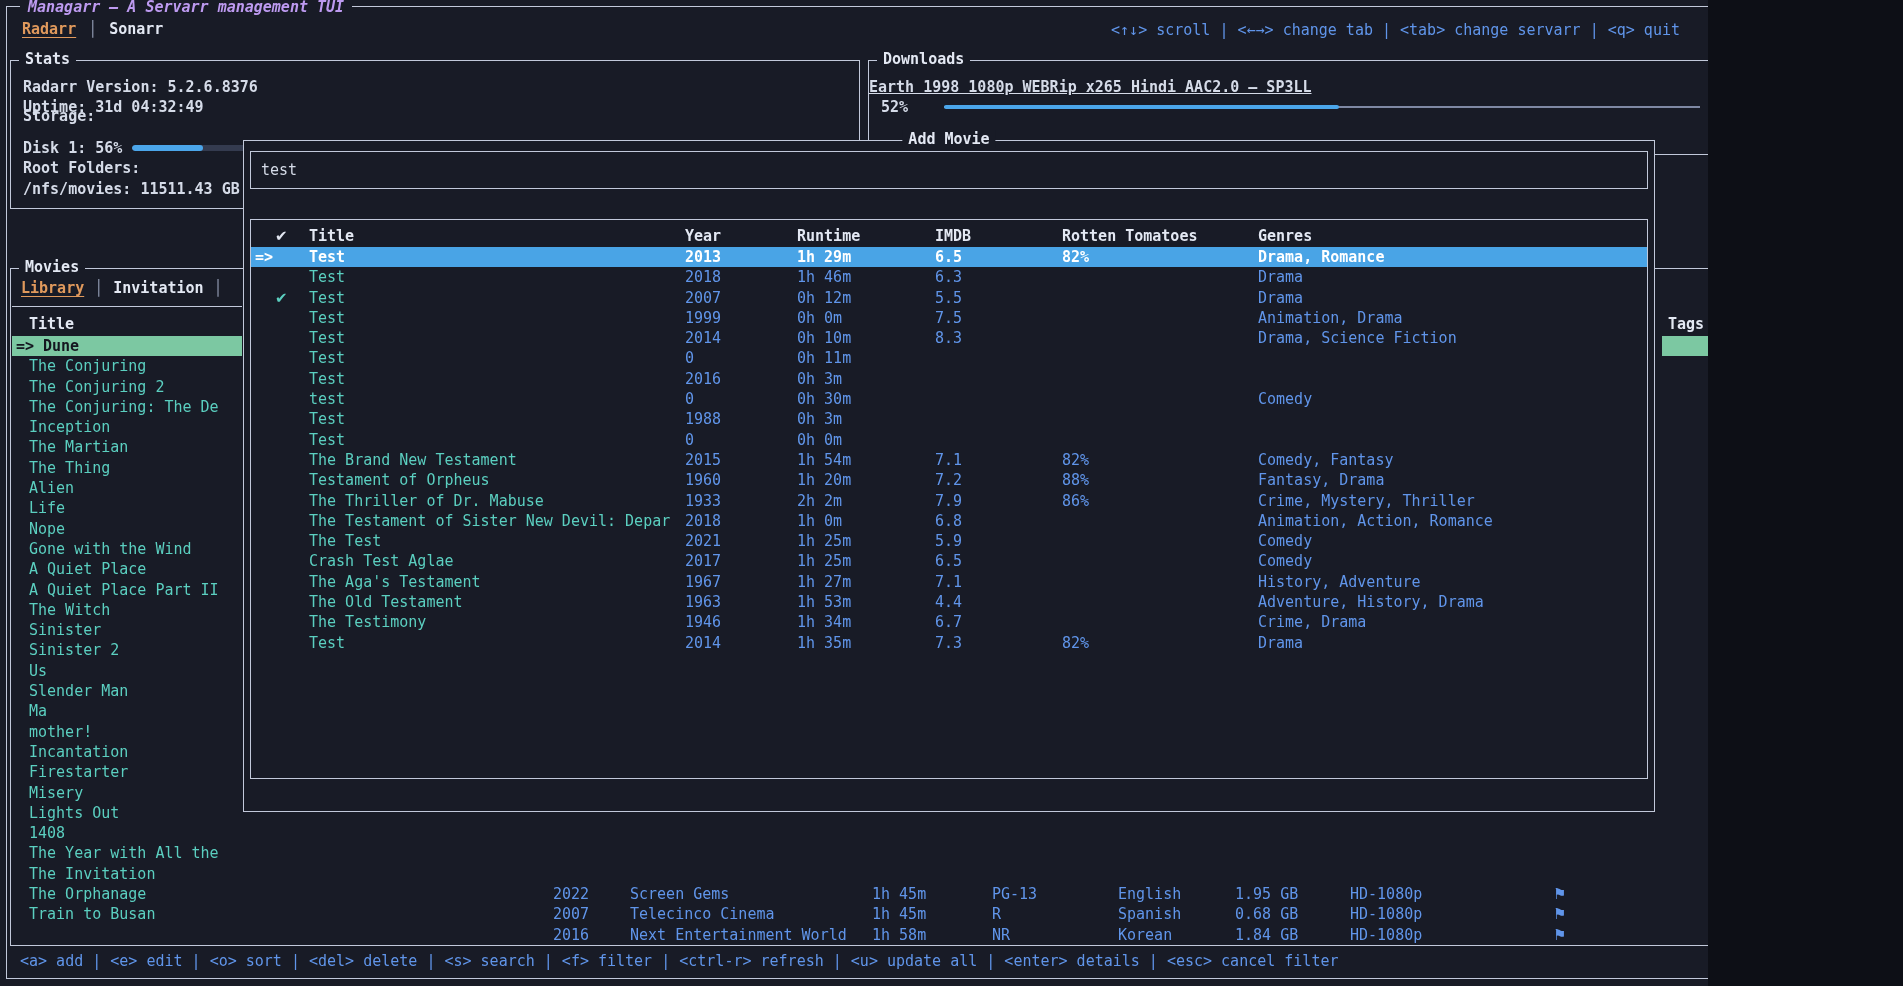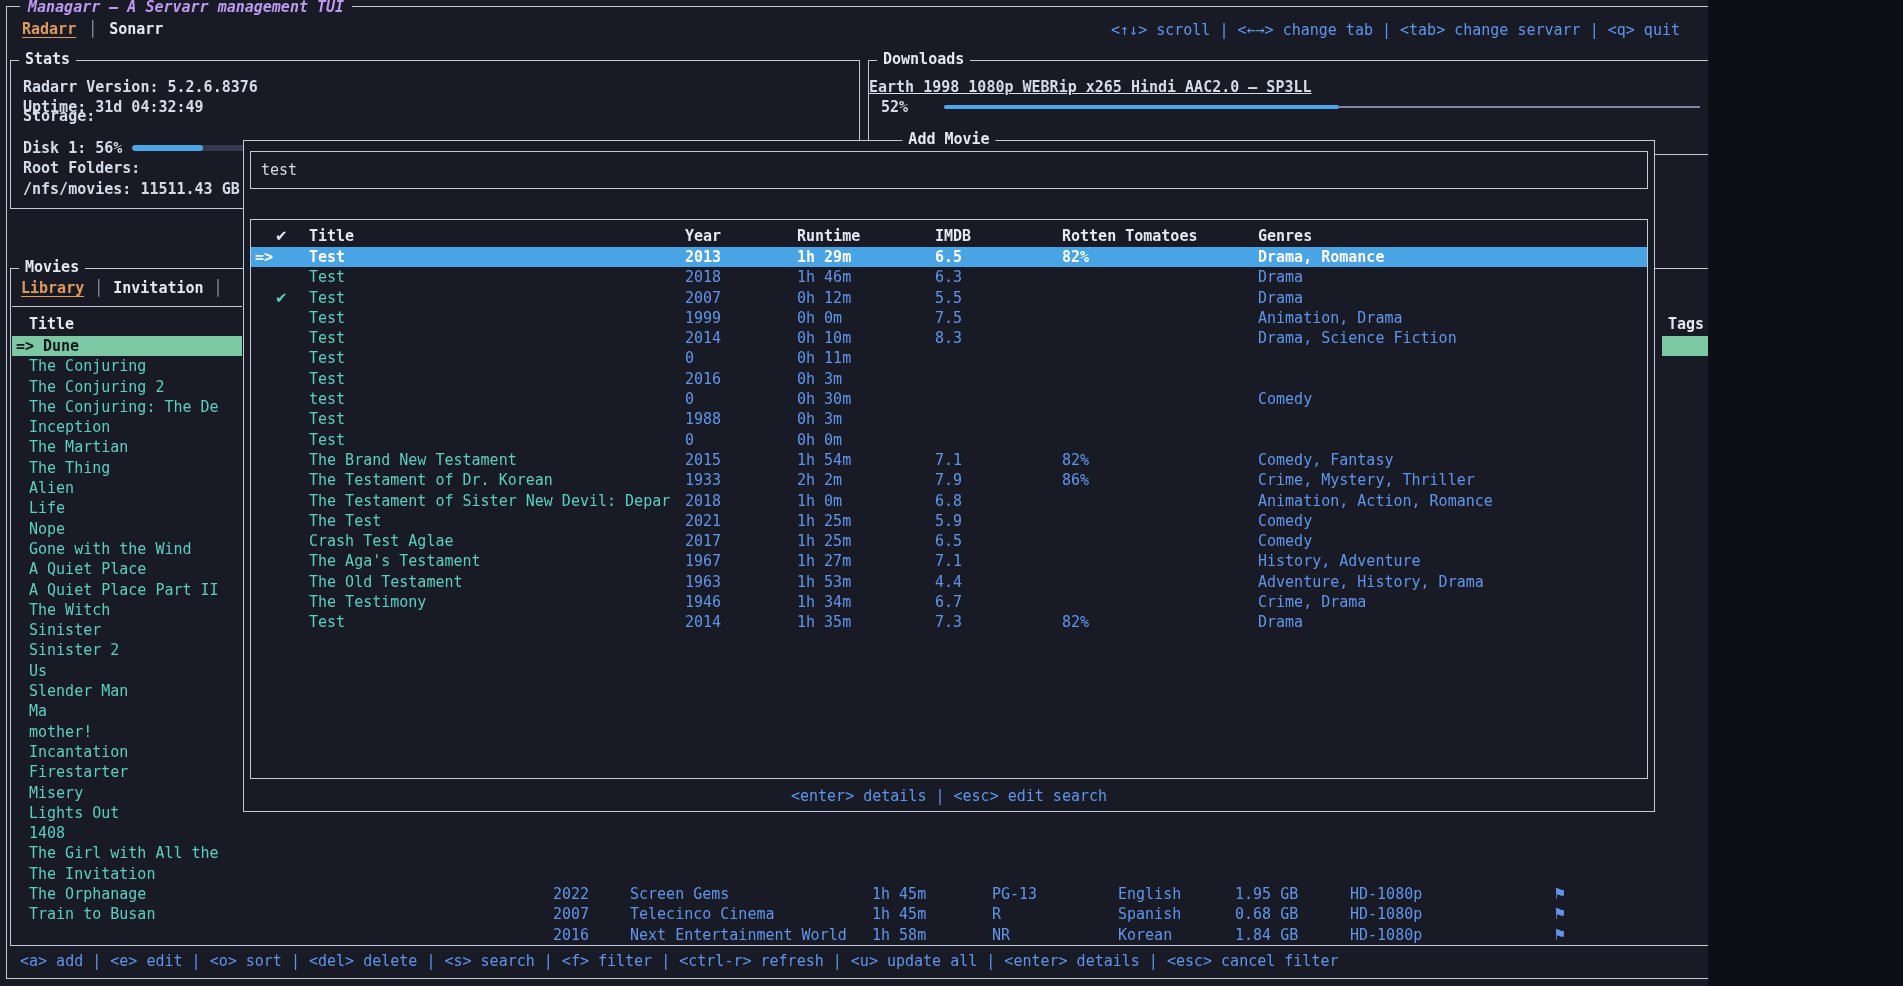--- a/index.html
+++ b/index.html
@@ -240,21 +240,21 @@
 
         <div class="mrow">
           <span class="mpre"></span><span>Lights Out</span>
         </div>
 
         <div class="mrow">
           <span class="mpre"></span><span>1408</span>
         </div>
 
         <div class="mrow">
-          <span class="mpre"></span><span>The Girl with All the</span>
+          <span class="mpre"></span><span>The Year with All the</span>
         </div>
 
         <div class="mrow">
           <span class="mpre"></span><span>The Invitation</span>
         </div>
 
         <div class="mrow">
           <span class="mpre"></span><span>The Orphanage</span>
         </div>
 
@@ -435,25 +435,35 @@
             <span class="o-pre a-pre"></span>
             <span class="o-check a-check"></span>
             <span class="o-title a-title">The Brand New Testament</span>
             <span class="o-year a-num">2015</span>
             <span class="o-run a-num">1h 54m</span>
             <span class="o-imdb a-num">7.1</span>
             <span class="o-rt a-num">82%</span>
             <span class="o-gen a-num">Comedy, Fantasy</span>
           </div>
 
-
-          <div class="arow">
-            <span class="o-pre a-pre"></span>
-            <span class="o-check a-check"></span>
-            <span class="o-title a-title">The Testament of Dr. Korean</span>
+          <div class="arow">
+            <span class="o-pre a-pre"></span>
+            <span class="o-check a-check"></span>
+            <span class="o-title a-title">Testament of Orpheus</span>
+            <span class="o-year a-num">1960</span>
+            <span class="o-run a-num">1h 20m</span>
+            <span class="o-imdb a-num">7.2</span>
+            <span class="o-rt a-num">88%</span>
+            <span class="o-gen a-num">Fantasy, Drama</span>
+          </div>
+
+          <div class="arow">
+            <span class="o-pre a-pre"></span>
+            <span class="o-check a-check"></span>
+            <span class="o-title a-title">The Thriller of Dr. Mabuse</span>
             <span class="o-year a-num">1933</span>
             <span class="o-run a-num">2h 2m</span>
             <span class="o-imdb a-num">7.9</span>
             <span class="o-rt a-num">86%</span>
             <span class="o-gen a-num">Crime, Mystery, Thriller</span>
           </div>
 
           <div class="arow">
             <span class="o-pre a-pre"></span>
             <span class="o-check a-check"></span>
@@ -526,17 +536,16 @@
             <span class="o-title a-title">Test</span>
             <span class="o-year a-num">2014</span>
             <span class="o-run a-num">1h 35m</span>
             <span class="o-imdb a-num">7.3</span>
             <span class="o-rt a-num">82%</span>
             <span class="o-gen a-num">Drama</span>
           </div>
         </div>
     </div>
 
-    <div class="modal-keys">&lt;enter&gt; details | &lt;esc&gt; edit search</div>
   </div>
 
   <div class="bottom-keys">&lt;a&gt; add | &lt;e&gt; edit | &lt;o&gt; sort | &lt;del&gt; delete | &lt;s&gt; search | &lt;f&gt; filter | &lt;ctrl-r&gt; refresh | &lt;u&gt; update all | &lt;enter&gt; details | &lt;esc&gt; cancel filter</div>
 </div>
 
 </body></html>

